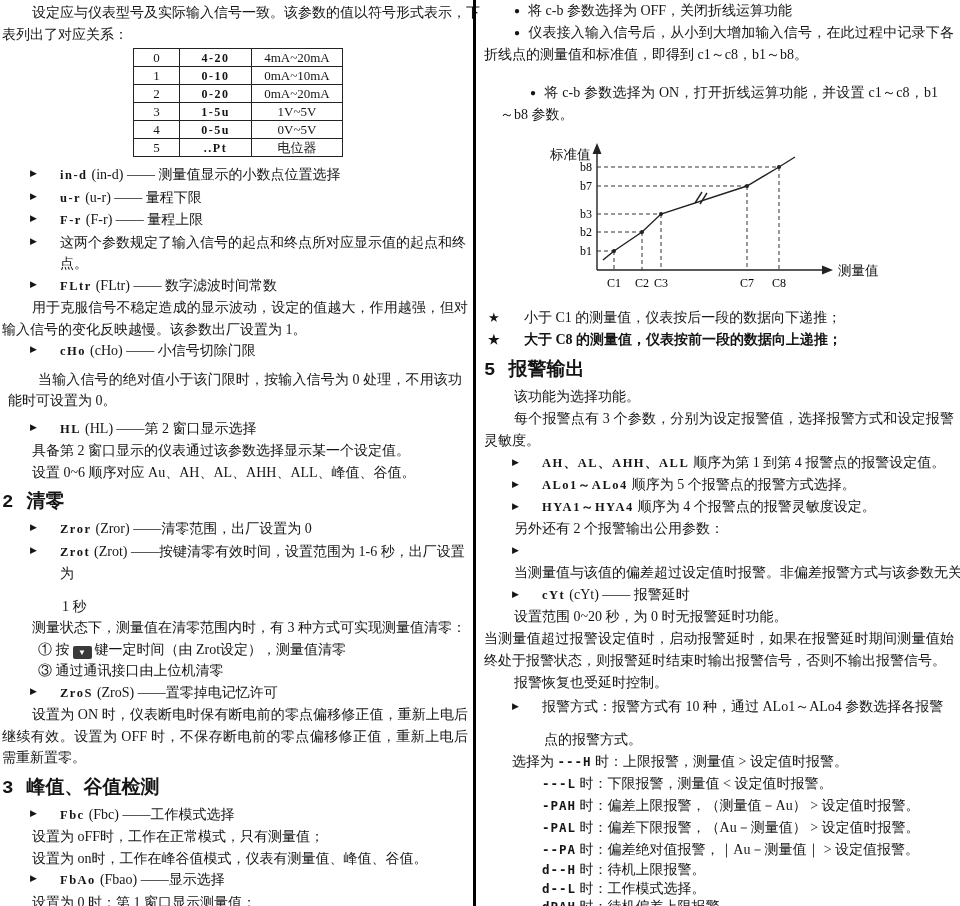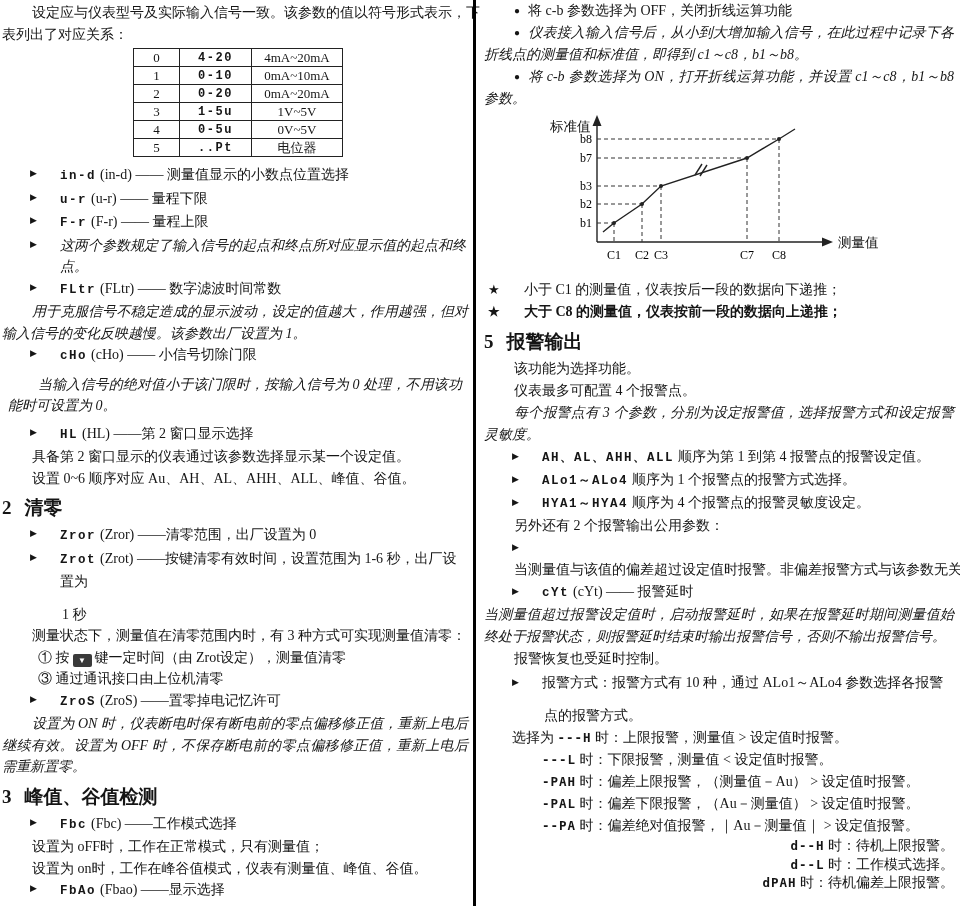--- a/index.html
+++ b/index.html
@@ -7,32 +7,32 @@
     width:960px;height:906px;background:#ffffff;color:#151515;
     font-family:"Liberation Serif","DejaVu Serif",serif;
     font-size:14px;overflow:hidden;
   }
   .page{display:flex;width:960px;height:906px;}
   .col{box-sizing:border-box;}
   .col-left{width:473px;padding:2px 5px 0 2px;line-height:21.5px;}
   .divider{width:3px;background:#000;flex:none;}
   .col-right{width:481px;padding:0 3px 0 8px;line-height:22px;}
   .ln{white-space:nowrap;}
-  .wrap{white-space:normal;font-style:italic;}
+  .wrap{white-space:normal;}
   .ind{text-indent:30px;}
   .just{text-align:justify;}
   
-  .seg{font-family:Liberation Mono, monospace;font-weight:bold;font-size:12.5px;letter-spacing:1.5px;margin-top:25px;}
+  .seg{font-family:Liberation Serif, serif;font-weight:bold;font-size:12.5px;letter-spacing:1.5px;margin-top:25px;}
   
   .b-row{display:flex;padding-left:28px;align-items:flex-start;}
   .b-mark{flex:none;width:30px;font-size:9px;line-height:inherit;transform:translateY(-1px);}
   .b-body{flex:1;min-width:0;}
   .b-body .seg{margin-right:4px;text-align:center;}
   
-  .sec{font-size:19px;font-weight:bold;line-height:26px;margin:6px 0 3px 0;}
+  .sec{font-size:19px;font-weight:bold;line-height:26px;margin:6px 0 3px 0;font-family:Liberation Mono, monospace;}
   .sec .no{margin-right:13px;}
   
   table.sig{border-collapse:collapse;margin:3px 0 7px 131px;}
   table.sig td{border:1px solid #222;text-align:center;padding:0;height:17px;font-size:13px;line-height:14px;}
   td.c-idx{width:45px;}
   td.c-code{width:71px;}
   td.c-rng{width:90px;}
   td.c-code .seg{font-size:12px;}
   
   .sub36{padding-left:36px;}
@@ -44,21 +44,21 @@
     font-size:8px;line-height:13px;text-align:center;vertical-align:-1px;border-radius:2px;margin:0 3px;}
   
   .dot-p{text-indent:30px;}
   .dot{font-size:10px;vertical-align:1px;margin-right:8px;}
   
   .star-row{display:flex;padding-left:4px;}
   .star-mark{flex:none;width:36px;font-size:13px;}
   .star-bold{font-weight:bold;}
   .chart-wrap{margin:4px 0 6px 62px;}
   .mode-first{padding-left:28px;}
-  .tight{line-height:18.5px;text-align:right;}
+  .tight{line-height:18.5px;}
   .clip-top{margin-top:-8px;}
   .seg-inline{font-family:"DejaVu Sans Mono",monospace;font-weight:bold;font-size:12.5px;letter-spacing:1px;}
 </style>
 </head>
 <body>
 
 <div class="page">
 
   <div class="col col-left">
     <div class="ln ind">设定应与仪表型号及实际输入信号一致。该参数的值以符号形式表示，下</div>
@@ -179,21 +179,21 @@
 
   <div class="divider"></div>
 
   <div class="col col-right">
     <p class="dot-p clip-top" style="margin:0">
       <span class="dot">●</span><span>将 c-b 参数选择为 OFF，关闭折线运算功能</span>
     </p>
     <p class="dot-p wrap just" style="margin:0">
       <span class="dot">●</span><span>仪表接入输入信号后，从小到大增加输入信号，在此过程中记录下各折线点的测量值和标准值，即得到 c1～c8，b1～b8。</span>
     </p>
-    <p class="dot-p wrap just" style="margin:0">
+    <p class="dot-p wrap just" style="margin:16px">
       <span class="dot">●</span><span>将 c-b 参数选择为 ON，打开折线运算功能，并设置 c1～c8，b1～b8 参数。</span>
     </p>
 
     <div class="chart-wrap">
       <svg width="336" height="152" viewBox="0 0 336 152">
 
         <line x1="51" y1="6" x2="51" y2="128" stroke="#222" stroke-width="1.4"></line>
         <polygon points="51,1 46.5,12 55.5,12" fill="#222"></polygon>
         <line x1="51" y1="128" x2="281" y2="128" stroke="#222" stroke-width="1.4"></line>
         <polygon points="287,128 276,123.5 276,132.5" fill="#222"></polygon>
@@ -247,46 +247,46 @@
     <div class="star-row star-bold">
       <span class="star-mark">★</span>
       <span>大于 C8 的测量值，仪表按前一段的数据向上递推；</span>
     </div>
 
     <div class="sec">
       <span class="no">5</span><span>报警输出</span>
     </div>
 
     <div class="ln ind">该功能为选择功能。</div>
-    <div class="ln ind">仪表最多可配置 4 个报警点。</div>
     <p class="wrap ind just" style="margin:0">每个报警点有 3 个参数，分别为设定报警值，选择报警方式和设定报警灵敏度。</p>
 
     <div class="b-row">
       <span class="b-mark">▶</span>
       <span class="b-body"><span class="seg">AH、AL、AHH、ALL</span><span>顺序为第 1 到第 4 报警点的报警设定值。</span></span>
     </div>
     <div class="b-row">
       <span class="b-mark">▶</span>
-      <span class="b-body"><span class="seg">ALo1～ALo4</span><span>顺序为 1 个报警点的报警方式选择。</span></span>
+      <span class="b-body"><span class="seg">ALo1～ALo4</span><span>顺序为 5 个报警点的报警方式选择。</span></span>
     </div>
     <div class="b-row">
       <span class="b-mark">▶</span>
       <span class="b-body"><span class="seg">HYA1～HYA4</span><span>顺序为 4 个报警点的报警灵敏度设定。</span></span>
     </div>
     <div class="ln ind">另外还有 2 个报警输出公用参数：</div>
 
     <div class="b-row">
       <span class="b-mark">▶</span>
     </div>
     <div class="ln ind">当测量值与该值的偏差超过设定值时报警。非偏差报警方式与该参数无关。</div>
 
     <div class="b-row">
       <span class="b-mark">▶</span>
       <span class="b-body"><span class="seg">cYt</span><span>(cYt) —— 报警延时</span></span>
     </div>
+    <div class="ln ind">设置范围 0~20 秒，为 0 时无报警延时功能。</div>
     <p class="wrap just" style="margin:0">当测量值超过报警设定值时，启动报警延时，如果在报警延时期间测量值始终处于报警状态，则报警延时结束时输出报警信号，否则不输出报警信号。</p>
     <div class="ln ind">报警恢复也受延时控制。</div>
 
     <div class="b-row" style="margin-top:2px">
       <span class="b-mark">▶</span>
       <span class="b-body">报警方式：报警方式有 10 种，通过 ALo1～ALo4 参数选择各报警</span>
     </div>
     <div class="ln sub60">点的报警方式。</div>
 
     <div class="ln mode-first">

